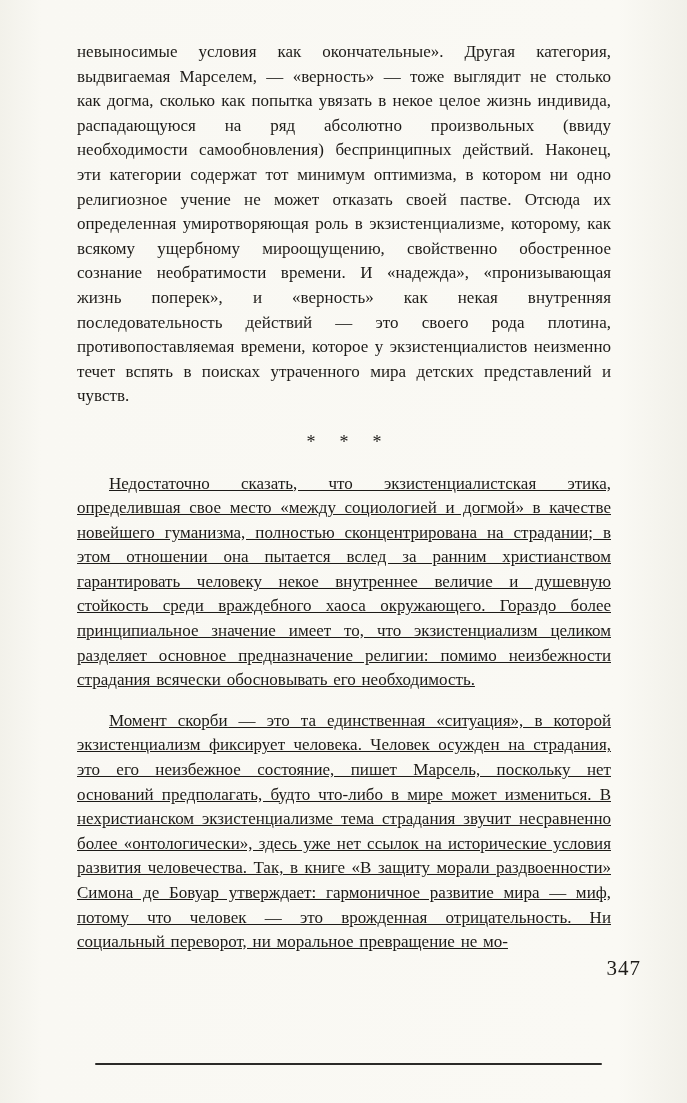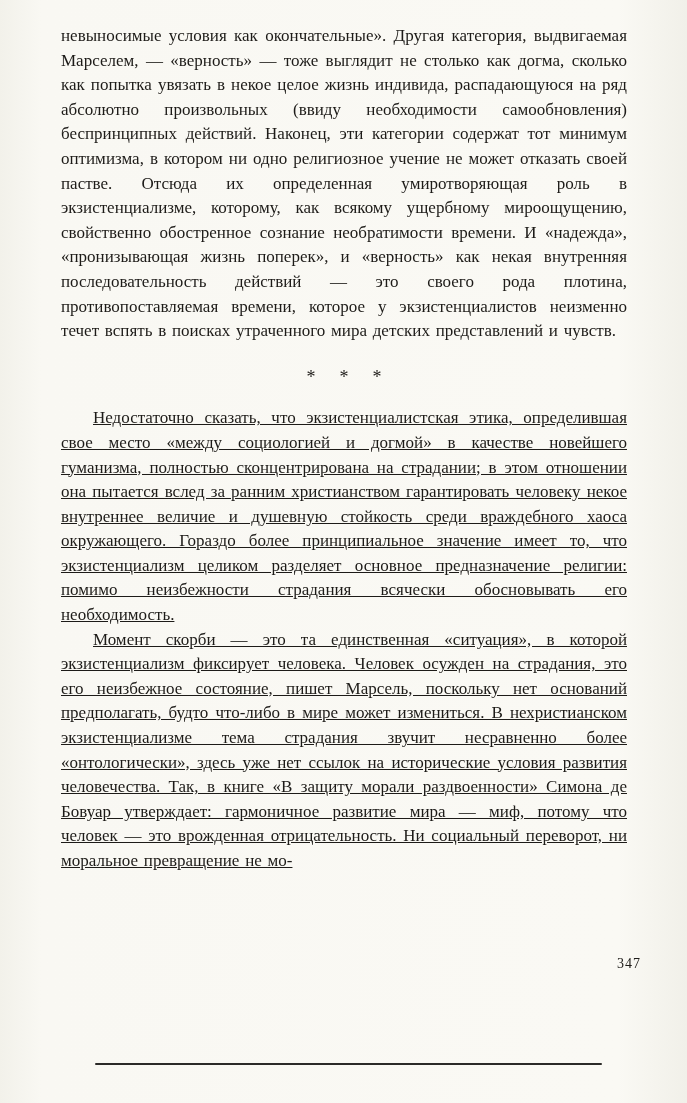--- a/index.html
+++ b/index.html
@@ -25,40 +25,40 @@
     position: absolute;
     left: 61px;
     top: 24px;
     width: 566px;
     font-size: 17px;
     line-height: 24.6px;
     text-align: justify;
     word-spacing: 1.5px;
   }
   .text-block p {
-    margin: 0;
+    margin: 16px;
     padding: 0;
   }
   .text-block p.indent {
     text-indent: 32px;
     text-decoration: underline;
   }
   .separator {
     text-align: center;
     margin: 21px 0 17px 0;
     font-size: 18px;
     letter-spacing: 9px;
     text-indent: 9px;
     color: #1d1b18;
   }
   .page-number {
     position: absolute;
     right: 46px;
     top: 956px;
-    font-size: 14px;
+    font-size: 21px;
     letter-spacing: 1px;
   }
   .artifact-line {
     position: absolute;
     left: 95px;
     top: 1063px;
     width: 507px;
     height: 2px;
     background: #2b2a28;
     border-radius: 1px;

